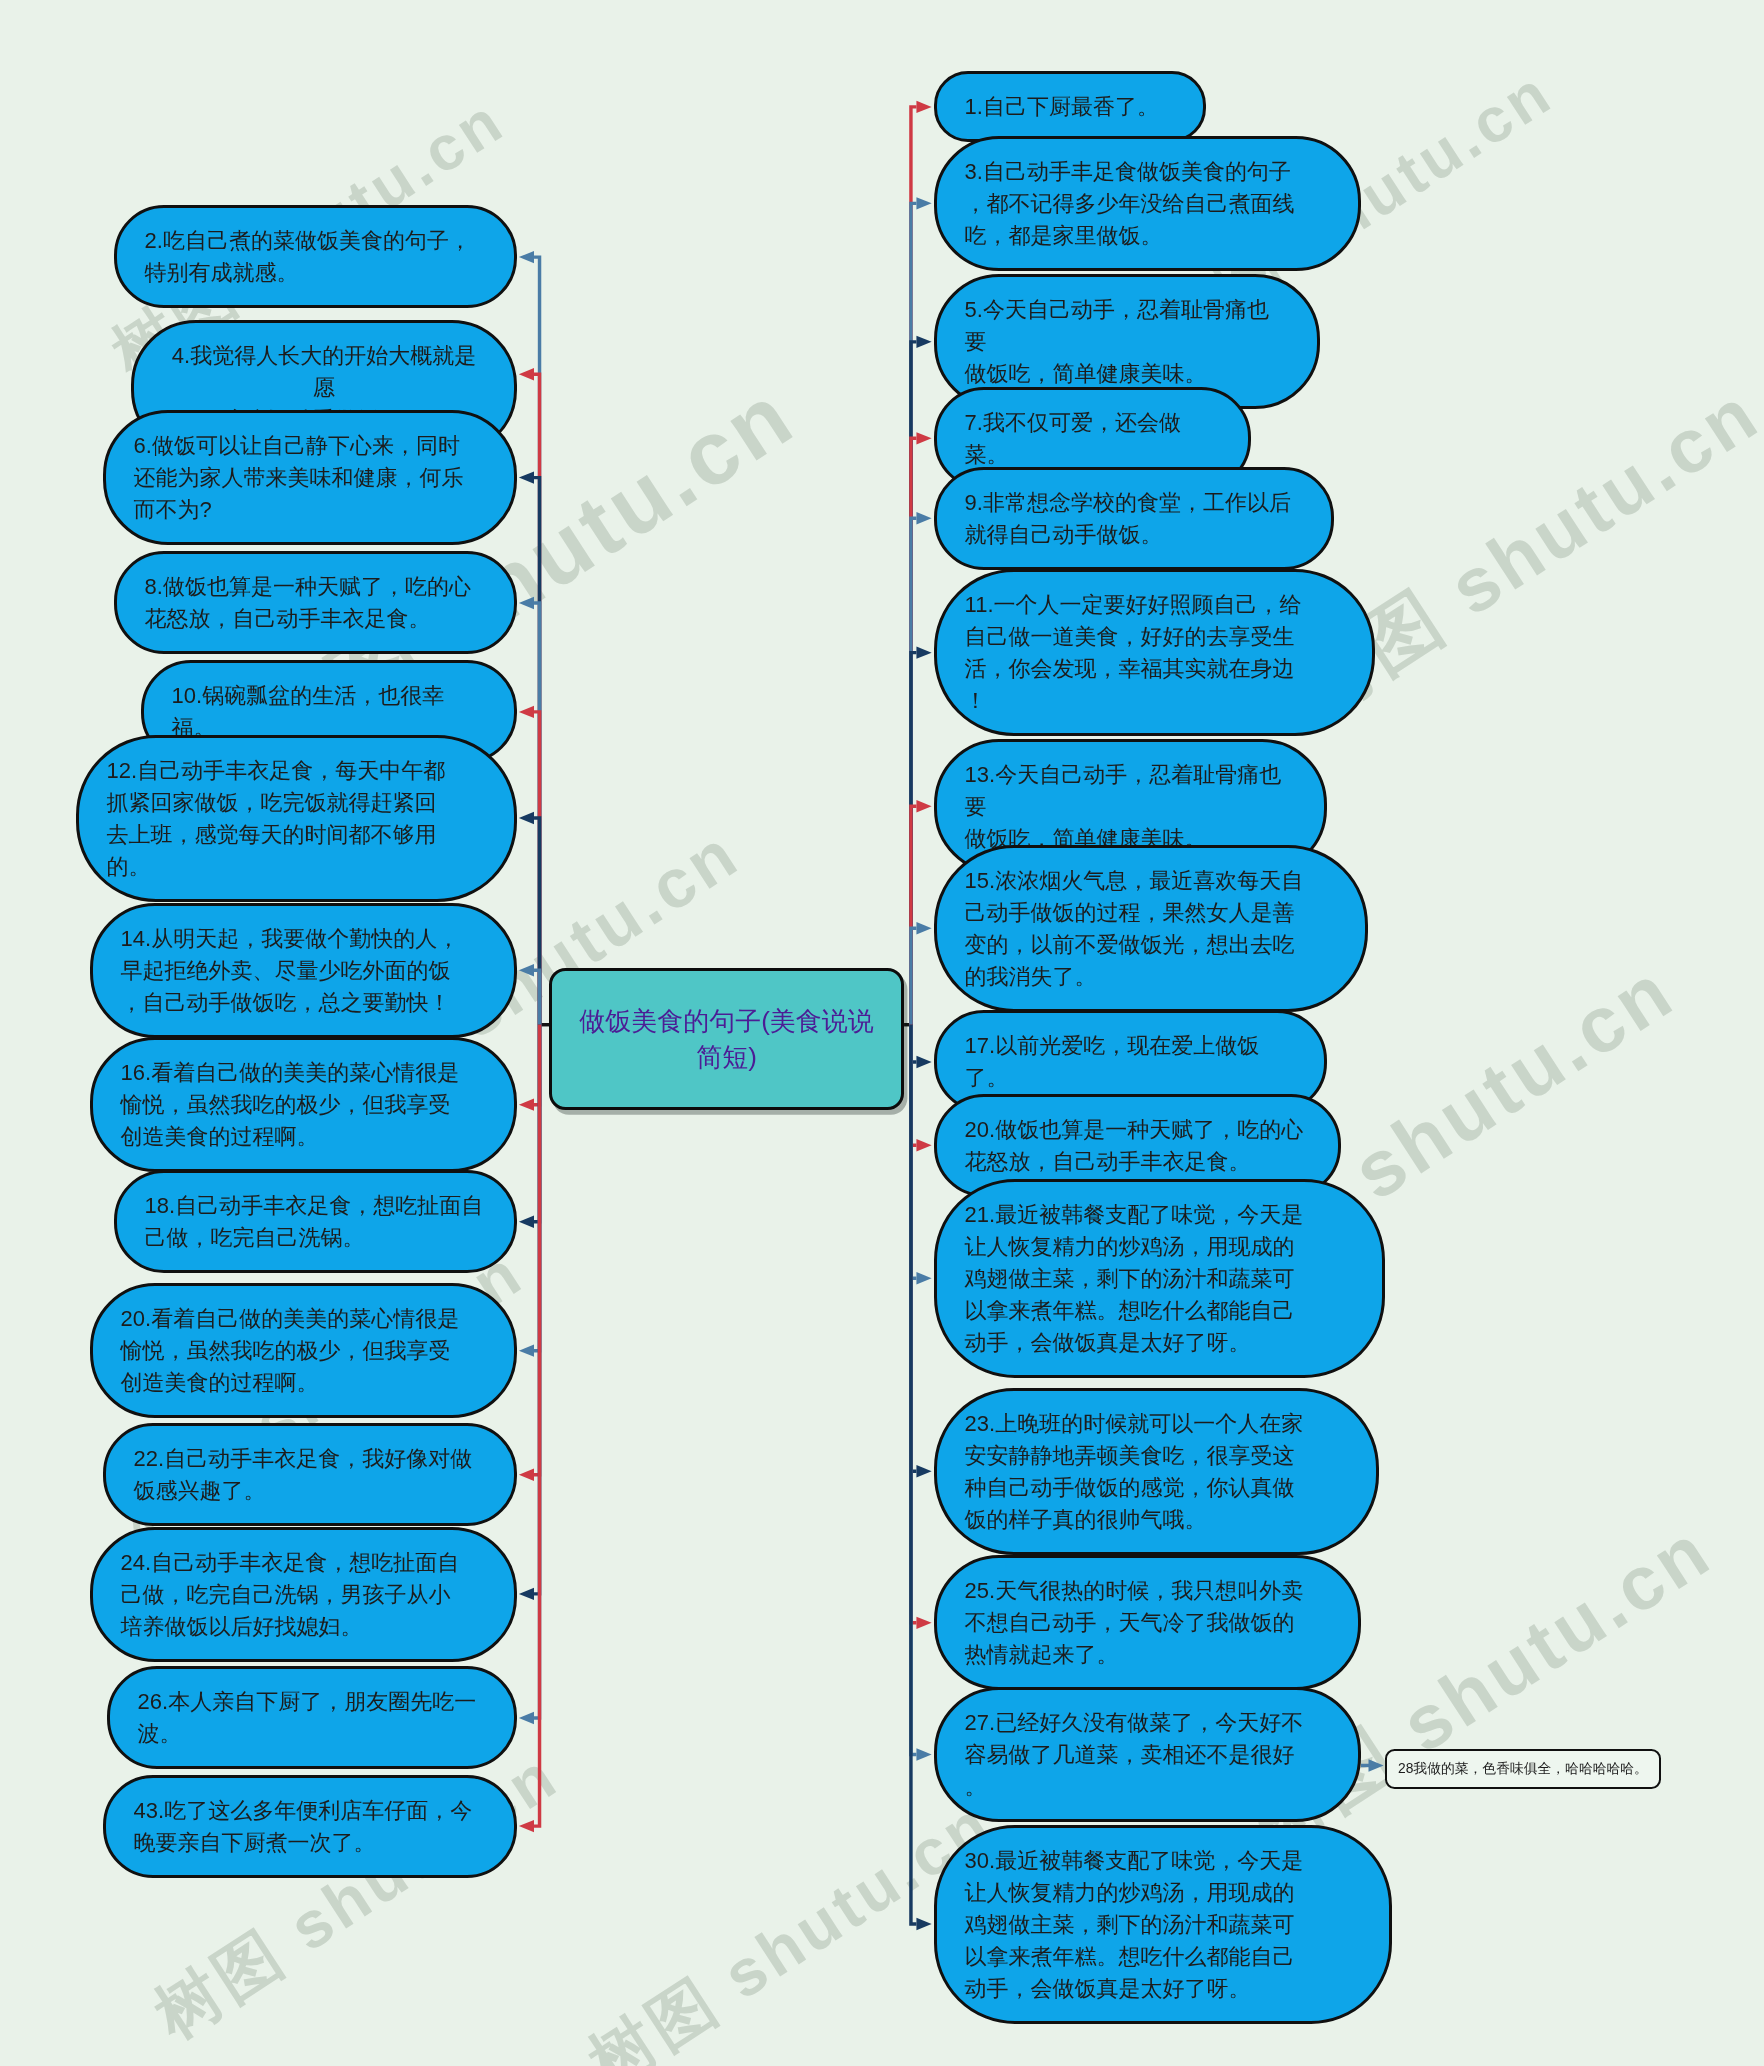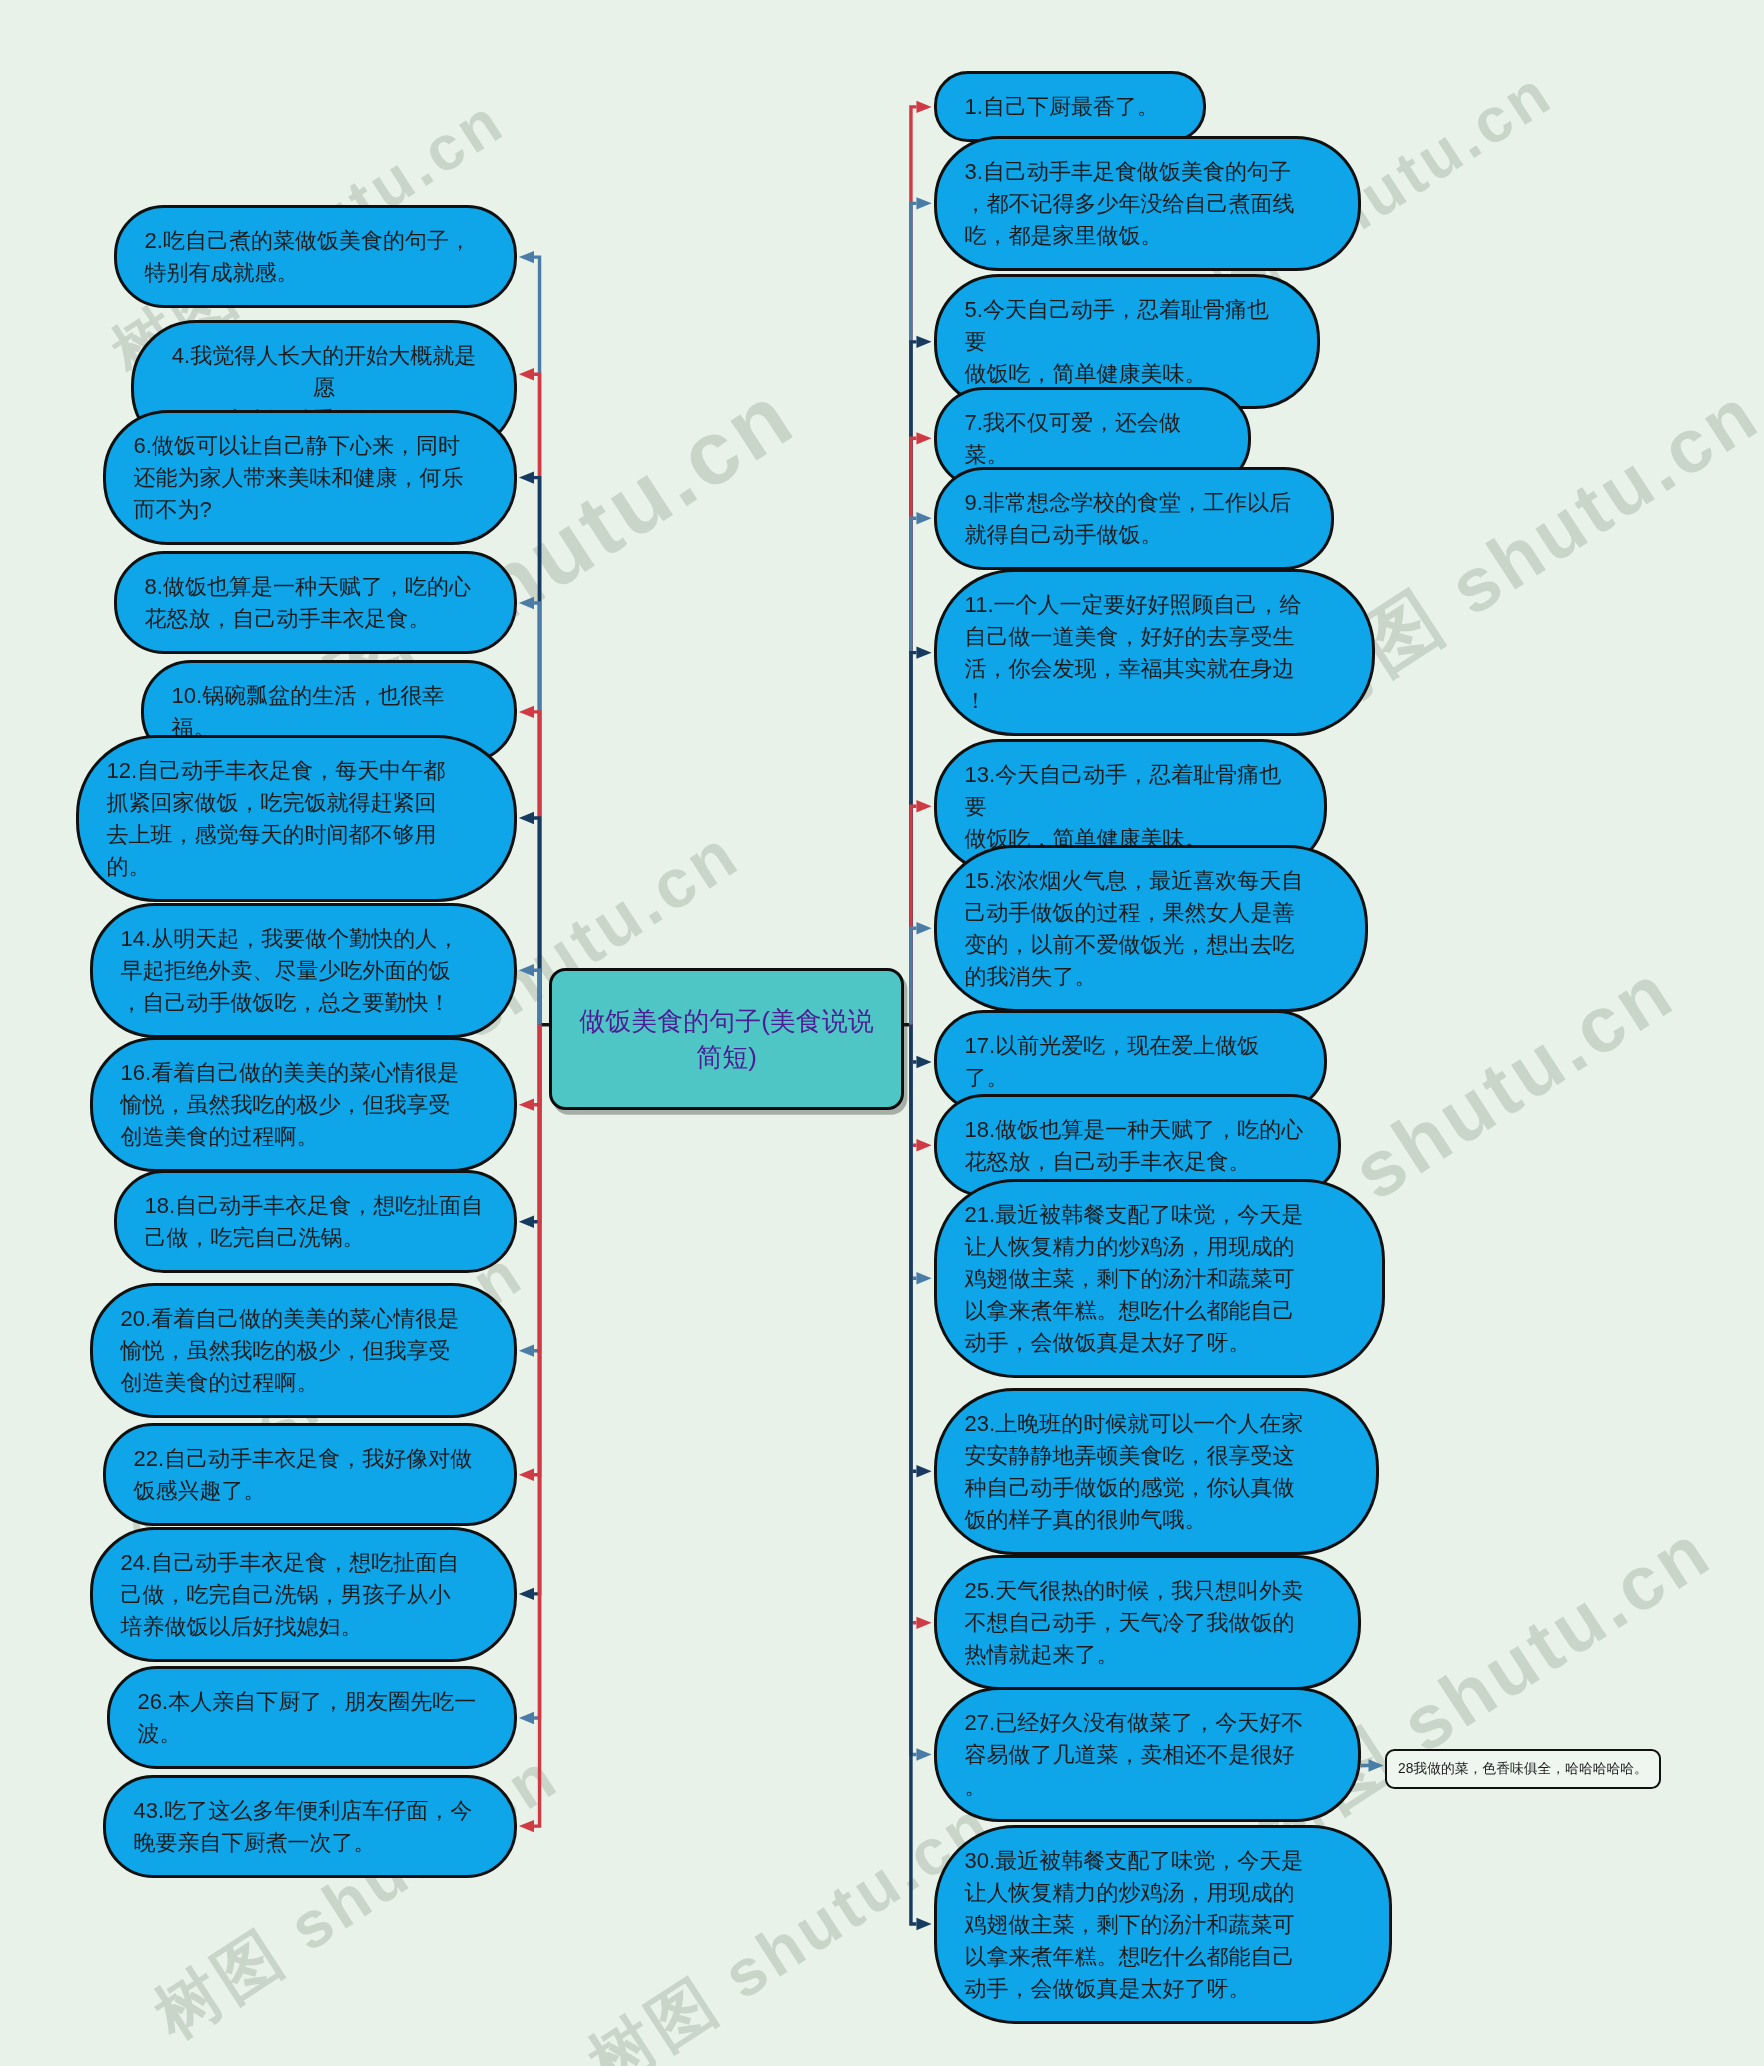--- a/index.html
+++ b/index.html
@@ -167,21 +167,21 @@
 自己做一道美食，好好的去享受生
 活，你会发现，幸福其实就在身边
 ！</div>
       <div class="bubble" id="node-13" style="left: 934px; top: 739px; width: 393px; border-radius: 65px;">13.今天自己动手，忍着耻骨痛也要
 做饭吃，简单健康美味。</div>
       <div class="bubble" id="node-15" style="left: 934px; top: 845px; width: 434px; border-radius: 80px;">15.浓浓烟火气息，最近喜欢每天自
 己动手做饭的过程，果然女人是善
 变的，以前不爱做饭光，想出去吃
 的我消失了。</div>
       <div class="bubble" id="node-17" style="left: 934px; top: 1010px; width: 393px; border-radius: 50px;">17.以前光爱吃，现在爱上做饭了。</div>
-      <div class="bubble" id="node-19" style="left: 934px; top: 1094px; width: 407px; border-radius: 50px;">18.做饭也算是一种天赋了，吃的心
+      <div class="bubble" id="node-19" style="left: 934px; top: 1094px; width: 407px; border-radius: 50px;">20.做饭也算是一种天赋了，吃的心
 花怒放，自己动手丰衣足食。</div>
       <div class="bubble" id="node-21" style="left: 934px; top: 1179px; width: 451px; border-radius: 81px;">21.最近被韩餐支配了味觉，今天是
 让人恢复精力的炒鸡汤，用现成的
 鸡翅做主菜，剩下的汤汁和蔬菜可
 以拿来煮年糕。想吃什么都能自己
 动手，会做饭真是太好了呀。</div>
       <div class="bubble" id="node-23" style="left: 934px; top: 1388px; width: 445px; border-radius: 80px;">23.上晚班的时候就可以一个人在家
 安安静静地弄顿美食吃，很享受这
 种自己动手做饭的感觉，你认真做
 饭的样子真的很帅气哦。</div>

